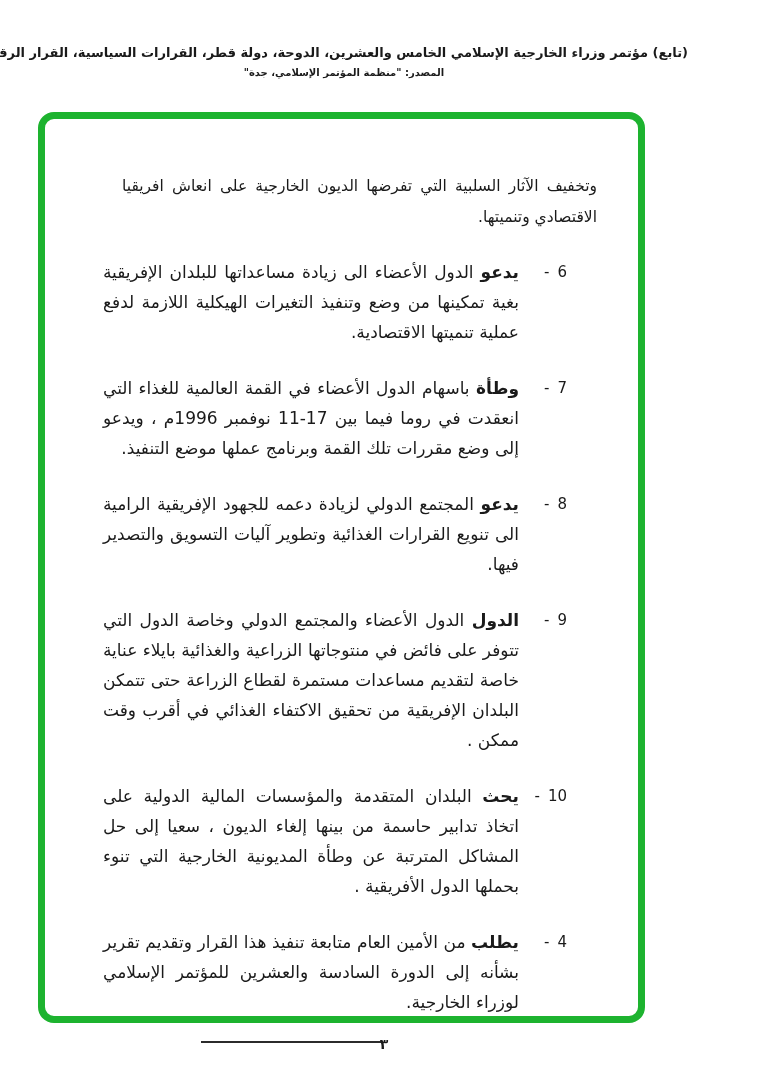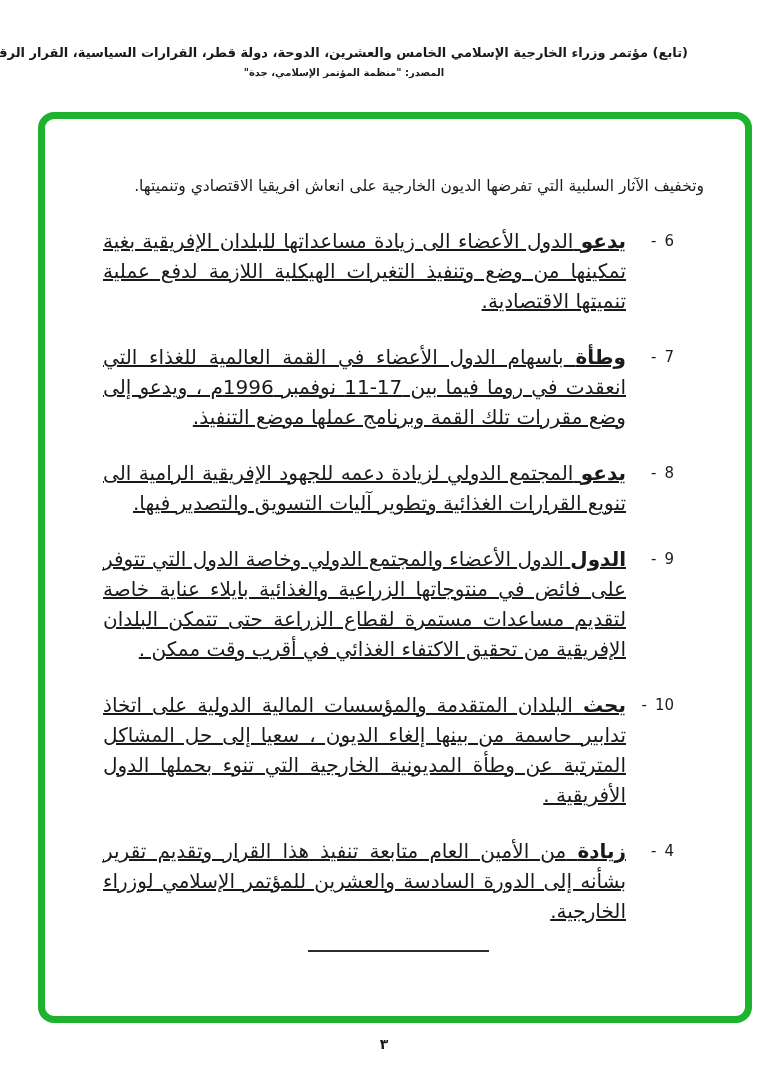--- a/index.html
+++ b/index.html
@@ -9,43 +9,43 @@
   }
   .page { position: absolute; inset: 0; direction: rtl; }
 
   
   .header { position: absolute; top: 45px; left: 0; width: 688px; text-align: center; direction: rtl; }
   .header-line1 { font-size: 13px; font-weight: bold; letter-spacing: 0; white-space: nowrap; }
   .header-line2 { font-size: 10px; font-weight: bold; margin-top: 7px; }
 
   
   .green-box {
-    position: absolute; left: 38px; top: 112px; width: 714px; height: 911px;
+    position: absolute; left: 38px; top: 112px; width: 607px; height: 911px;
     box-sizing: border-box; border: 7px solid #1db32f; border-radius: 16px;
     background: #ffffff;
   }
   .box-inner { padding-top: 52px; direction: rtl; }
 
   
   .intro {
     margin: 0 41px 0 77px; font-size: 15.5px; line-height: 31px;
     text-align: justify; direction: rtl;
   }
 
   
   .items { margin: 24px 71px 0 58px; }
   .item { display: flex; margin-top: 26px; direction: rtl; }
   .item:first-child { margin-top: 0; }
   .item-num {
     flex: none; width: 48px; display: flex; direction: rtl; gap: 8px;
     font-size: 15px; line-height: 30px;
   }
   .item-text {
-    flex: 1; font-size: 20px; line-height: 30px;
-    text-align: justify; direction: rtl; text-decoration: underline;
+    flex: 1; font-size: 17px; line-height: 30px;
+    text-align: justify; direction: rtl;
   }
   .item-lead { font-weight: bold; }
 
   
   .divider {
     width: 181px; height: 2px; background: #2b2b2b;
     margin-top: 24px; margin-right: 256px;
   }
 
   
@@ -125,21 +125,21 @@
             <span>البلدان المتقدمة والمؤسسات المالية الدولية على اتخاذ تدابير حاسمة من بينها إلغاء الديون ، سعيا إلى حل المشاكل المترتبة عن وطأة المديونية الخارجية التي تنوء بحملها الدول الأفريقية .</span>
           </div>
         </div>
 
         <div class="item">
           <div class="item-num">
             <span>4</span>
             <span>-</span>
           </div>
           <div class="item-text">
-            <span class="item-lead">زيادة</span>
+            <span class="item-lead">يطلب</span>
             <span>من الأمين العام متابعة تنفيذ هذا القرار وتقديم تقرير بشأنه إلى الدورة السادسة والعشرين للمؤتمر الإسلامي لوزراء الخارجية.</span>
           </div>
         </div>
 
       </div>
 
       <div class="divider"></div>
 
     </div>
   </div>

